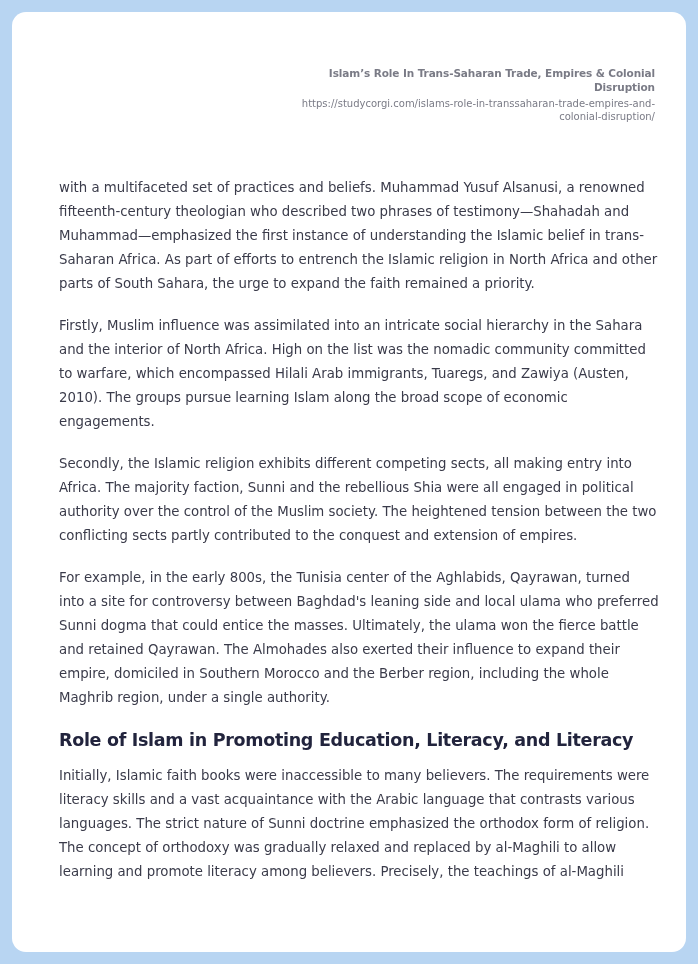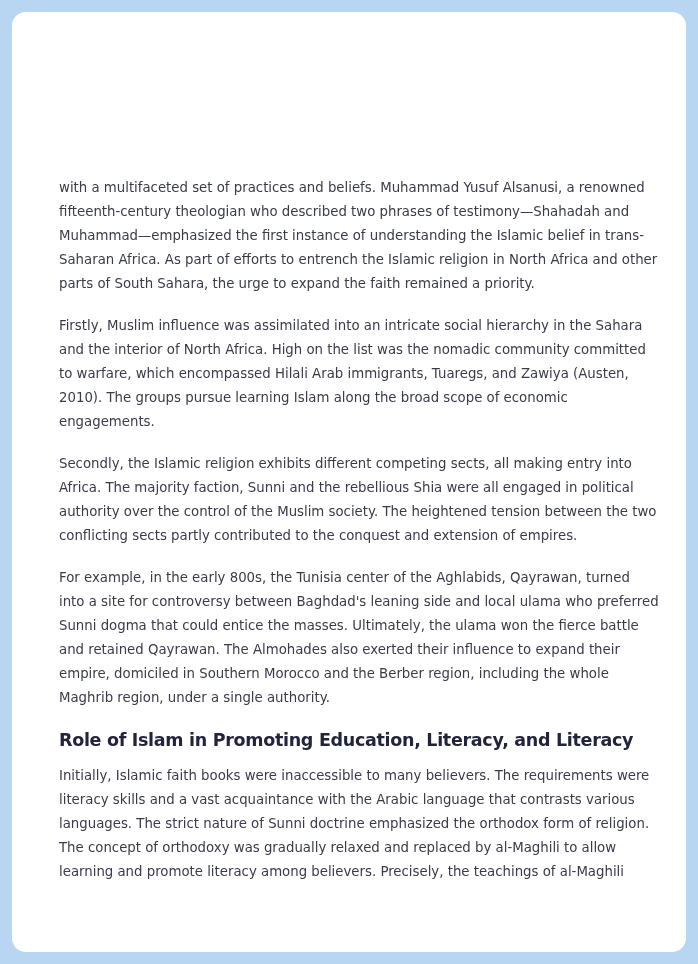--- a/index.html
+++ b/index.html
@@ -106,20 +106,22 @@
   }
 </style>
 </head>
 <body>
 
 <div class="page">
 
   <div class="header">
 
     <div class="meta">
+      <div class="meta-title">Islam’s Role In Trans-Saharan Trade, Empires &amp; Colonial Disruption</div>
+      <div class="meta-url">https://studycorgi.com/islams-role-in-transsaharan-trade-empires-and-colonial-disruption/</div>
     </div>
   </div>
 
   <div class="content">
     <p>with a multifaceted set of practices and beliefs. Muhammad Yusuf Alsanusi, a renowned fifteenth-century theologian who described two phrases of testimony—Shahadah and Muhammad—emphasized the first instance of understanding the Islamic belief in trans-Saharan Africa. As part of efforts to entrench the Islamic religion in North Africa and other parts of South Sahara, the urge to expand the faith remained a priority.</p>
     <p>Firstly, Muslim influence was assimilated into an intricate social hierarchy in the Sahara and the interior of North Africa. High on the list was the nomadic community committed to warfare, which encompassed Hilali Arab immigrants, Tuaregs, and Zawiya (Austen, 2010). The groups pursue learning Islam along the broad scope of economic engagements.</p>
     <p>Secondly, the Islamic religion exhibits different competing sects, all making entry into Africa. The majority faction, Sunni and the rebellious Shia were all engaged in political authority over the control of the Muslim society. The heightened tension between the two conflicting sects partly contributed to the conquest and extension of empires.</p>
     <p>For example, in the early 800s, the Tunisia center of the Aghlabids, Qayrawan, turned into a site for controversy between Baghdad's leaning side and local ulama who preferred Sunni dogma that could entice the masses. Ultimately, the ulama won the fierce battle and retained Qayrawan. The Almohades also exerted their influence to expand their empire, domiciled in Southern Morocco and the Berber region, including the whole Maghrib region, under a single authority.</p>
     <h2>Role of Islam in Promoting Education, Literacy, and Literacy</h2>
     <p>Initially, Islamic faith books were inaccessible to many believers. The requirements were literacy skills and a vast acquaintance with the Arabic language that contrasts various languages. The strict nature of Sunni doctrine emphasized the orthodox form of religion. The concept of orthodoxy was gradually relaxed and replaced by al-Maghili to allow learning and promote literacy among believers. Precisely, the teachings of al-Maghili</p>

